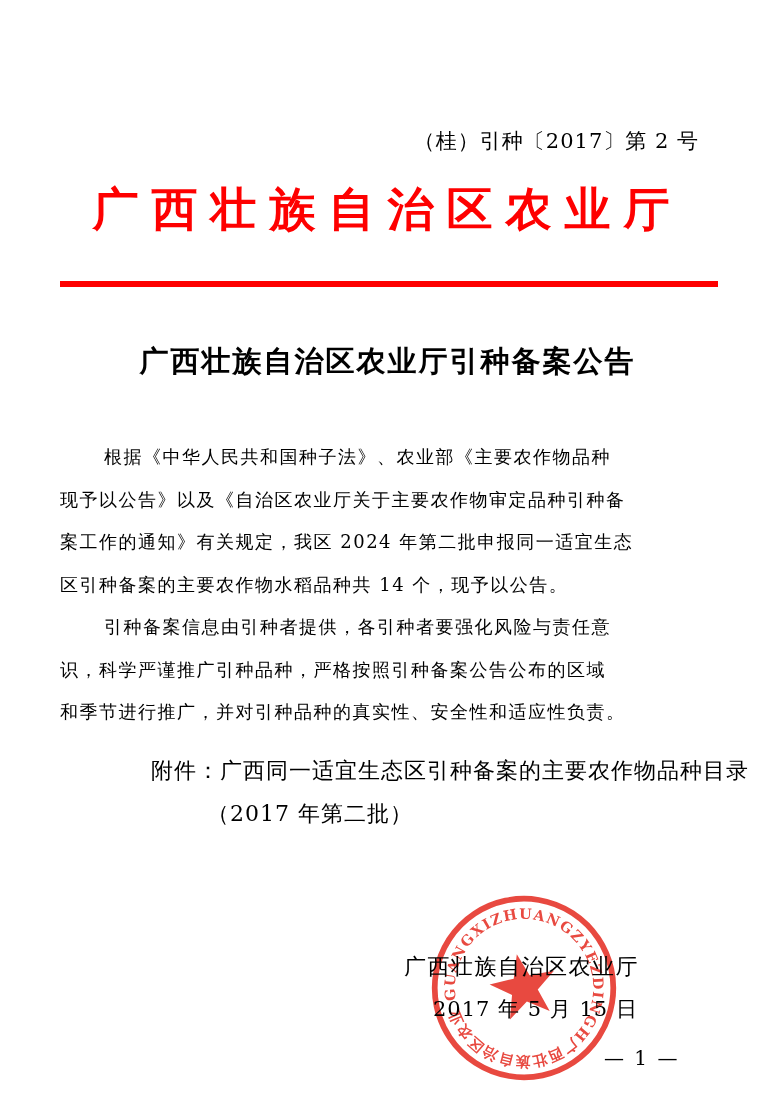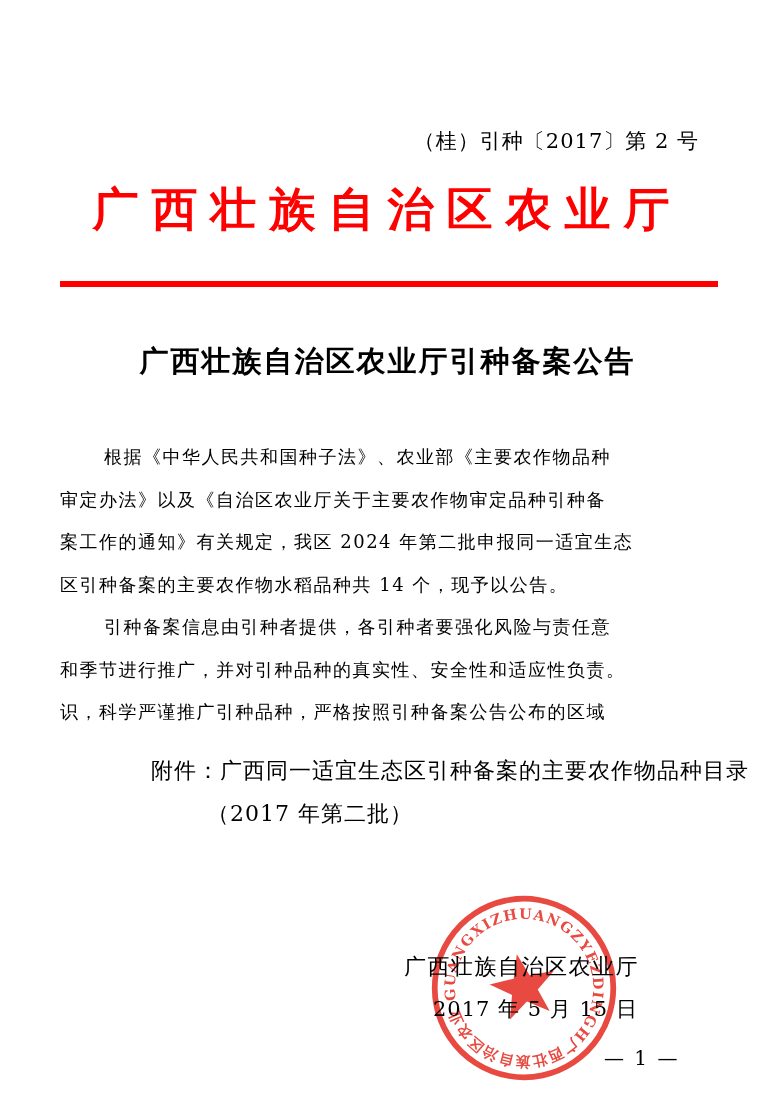--- a/index.html
+++ b/index.html
@@ -130,28 +130,28 @@
 
   <div class="agency-header">广西壮族自治区农业厅</div>
 
   <div class="red-rule"></div>
 
   <div class="doc-title">广西壮族自治区农业厅引种备案公告</div>
 
   <div class="body-text">
     <div class="paragraph">
       <div class="line first-line">根据《中华人民共和国种子法》、农业部《主要农作物品种</div>
-      <div class="line">审定办法》以及《自治区农业厅关于主要农作物审定品种引种备</div>
+      <div class="line">现予以公告》以及《自治区农业厅关于主要农作物审定品种引种备</div>
       <div class="line">案工作的通知》有关规定，我区 2024 年第二批申报同一适宜生态</div>
       <div class="line">区引种备案的主要农作物水稻品种共 14 个，现予以公告。</div>
     </div>
     <div class="paragraph">
       <div class="line first-line">引种备案信息由引种者提供，各引种者要强化风险与责任意</div>
+      <div class="line">识，科学严谨推广引种品种，严格按照引种备案公告公布的区域</div>
       <div class="line">和季节进行推广，并对引种品种的真实性、安全性和适应性负责。</div>
-      <div class="line">识，科学严谨推广引种品种，严格按照引种备案公告公布的区域</div>
     </div>
   </div>
 
   <div class="attachment">
     <div class="att-line1"><span>附件：</span><span>广西同一适宜生态区引种备案的主要农作物品种目录</span></div>
     <div class="att-line2">（2017 年第二批）</div>
   </div>
 
   <div class="signature-agency">广西壮族自治区农业厅</div>
 

